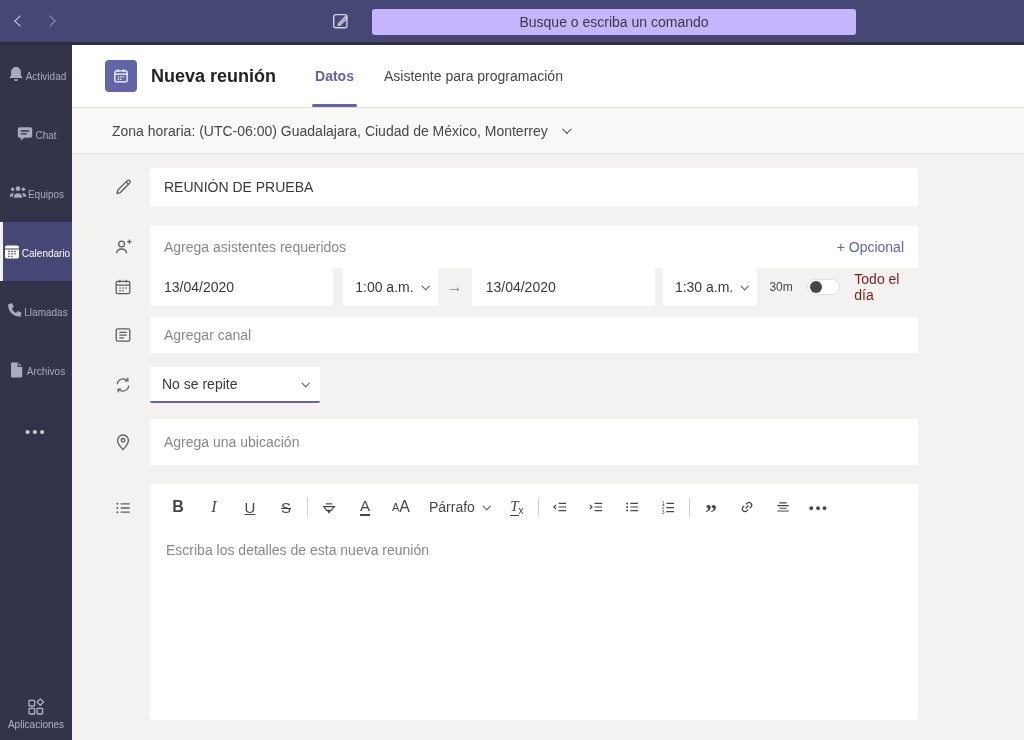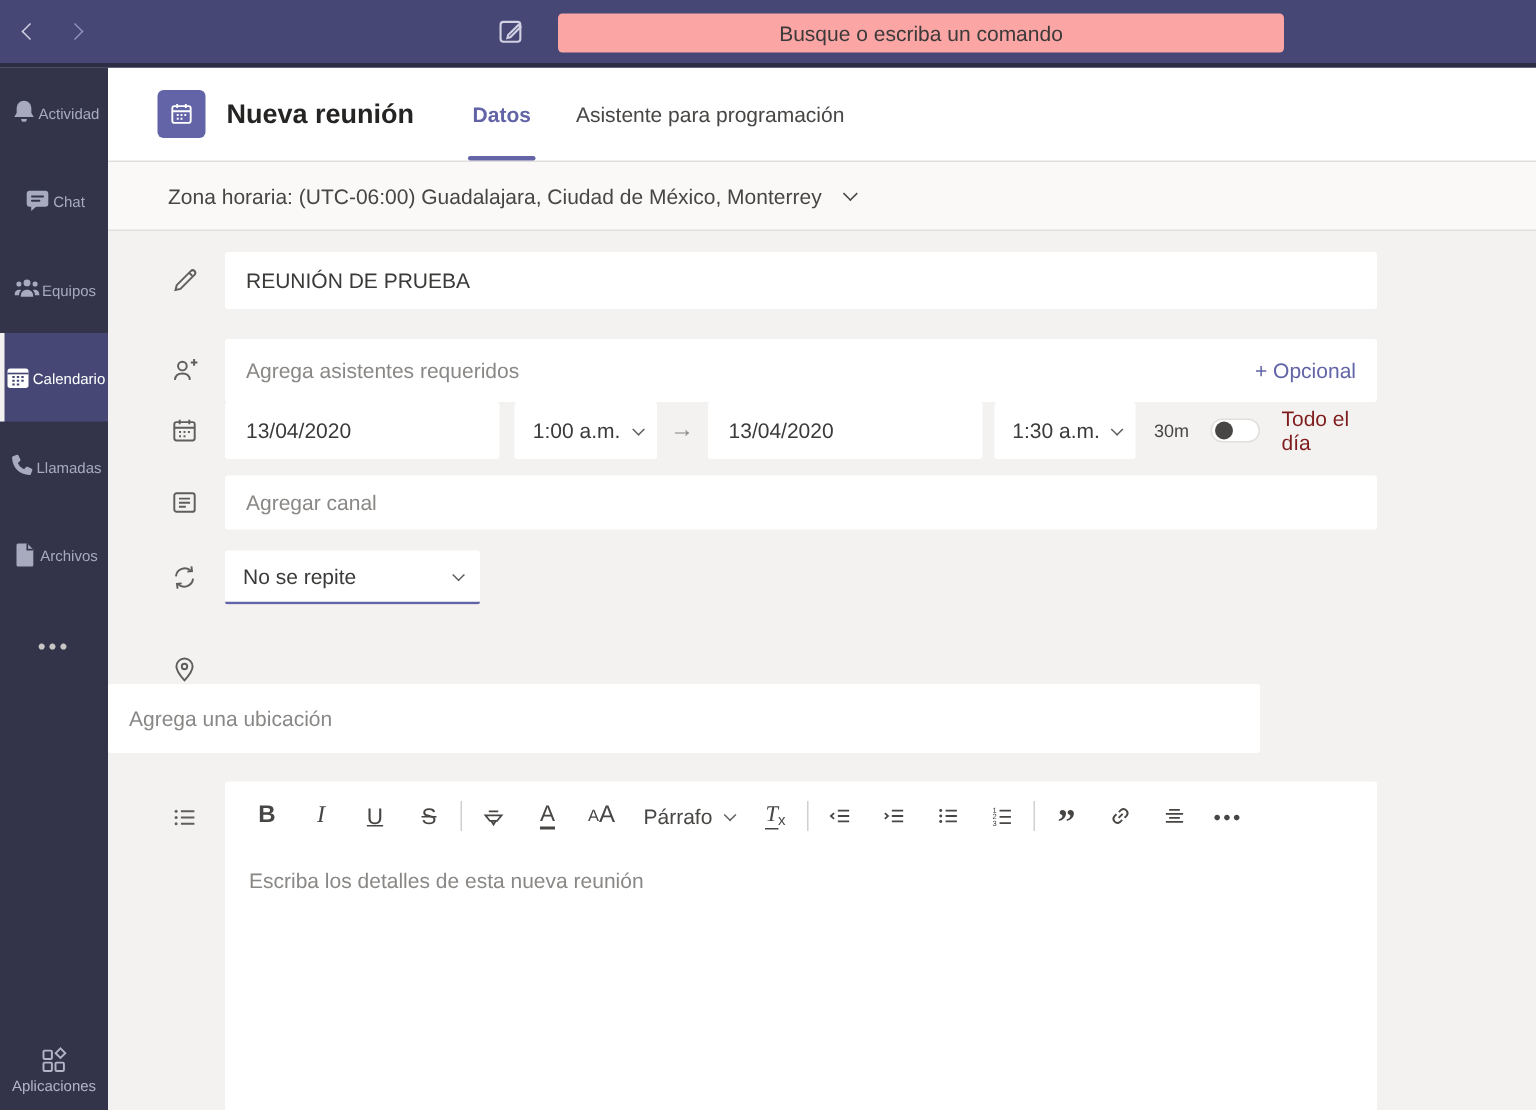--- a/index.html
+++ b/index.html
@@ -6,21 +6,21 @@
   html,body { width:1024px; height:740px; overflow:hidden; }
   body { font-family:"Liberation Sans", sans-serif; background:#f3f2f1; color:#252423; }
 
   
   .topbar { height:45px; background:#464775; border-bottom:3px solid #2d2d44; display:flex; align-items:center; position:relative; }
   .nav-chevrons { display:flex; align-items:center; gap:22px; margin-left:16px; }
   .chev { display:inline-block; width:8px; height:8px; border-right:1.8px solid currentColor; border-bottom:1.8px solid currentColor; }
   .chev.left  { transform:rotate(135deg); color:#d2d1e3; }
   .chev.right { transform:rotate(-45deg); color:#8f91b8; }
   .compose { position:absolute; left:331px; top:11px; color:#d2d1e3; cursor:pointer; }
-  .searchbox { position:absolute; left:372px; top:9px; width:484px; height:26px; background:#fca5a5; border-radius:3px;
+  .searchbox { position:absolute; left:372px; top:9px; width:484px; height:26px; background:#c4b5fd; border-radius:3px;
                display:flex; align-items:center; justify-content:center; font-size:14px; color:#3b3a39; cursor:text; }
 
   
   .app-body { display:flex; height:695px; }
 
   
   .sidebar { width:72px; background:#33344a; display:flex; flex-direction:column; flex-shrink:0; }
   .side-item { height:59px; display:flex; flex-direction:row; align-items:center; justify-content:center;
                color:#a8aabe; position:relative; cursor:pointer; }
   .side-item .lbl { font-size:10px; margin-top:3px; }
@@ -57,21 +57,21 @@
   .field { background:#fff; border-radius:2px; display:flex; align-items:center; padding:0 14px; font-size:14px; }
   .value { color:#3b3a39; }
   .placeholder { color:#8a8886; }
   .link { color:#6264a7; cursor:pointer; }
 
   .r-title    { margin-top:14px; } .r-title .field { width:768px; height:38px; cursor:text; }
   .r-att      { margin-top:20px; } .r-att .field { width:768px; height:42px; justify-content:space-between; cursor:text;gap:40px; }
   .r-date     { height:38px; }
   .r-repeat   { margin-top:14px; }
   .r-channel  { margin-top:11px; } .r-channel .field { width:768px; height:36px; cursor:text; }
-  .r-loc      { margin-top:33px;flex-direction:column; } .r-loc .field { width:768px; height:46px; cursor:text; }
+  .r-loc      { margin-top:16px; } .r-loc .field { width:768px; height:46px; cursor:text; }
   .r-desc     { margin-top:19px; }
 
   .date-field { width:195px; height:38px; cursor:pointer; }
   .time-select { width:100px; height:38px; justify-content:space-between; padding:0 10px 0 12px; cursor:pointer; }
   .sel-chev { width:6px; height:6px; border-right:1.4px solid #605e5c; border-bottom:1.4px solid #605e5c; transform:rotate(45deg) translateY(-1px); }
   .arrow { color:#8a8886; font-size:16px; margin:0 9px; }
   .dur { font-size:12px; color:#484644; margin-left:12px; }
   .toggle { width:36px; height:16px; background:#fff; border:1px solid #e1dfdd; border-radius:9px; margin-left:14px; position:relative; cursor:pointer; }
   .toggle .knob { position:absolute; left:2px; top:1px; width:12px; height:12px; border-radius:50%; background:#484644; }
   .allday { font-size:14px; color:#7f1d1d; margin-left:14px; }

